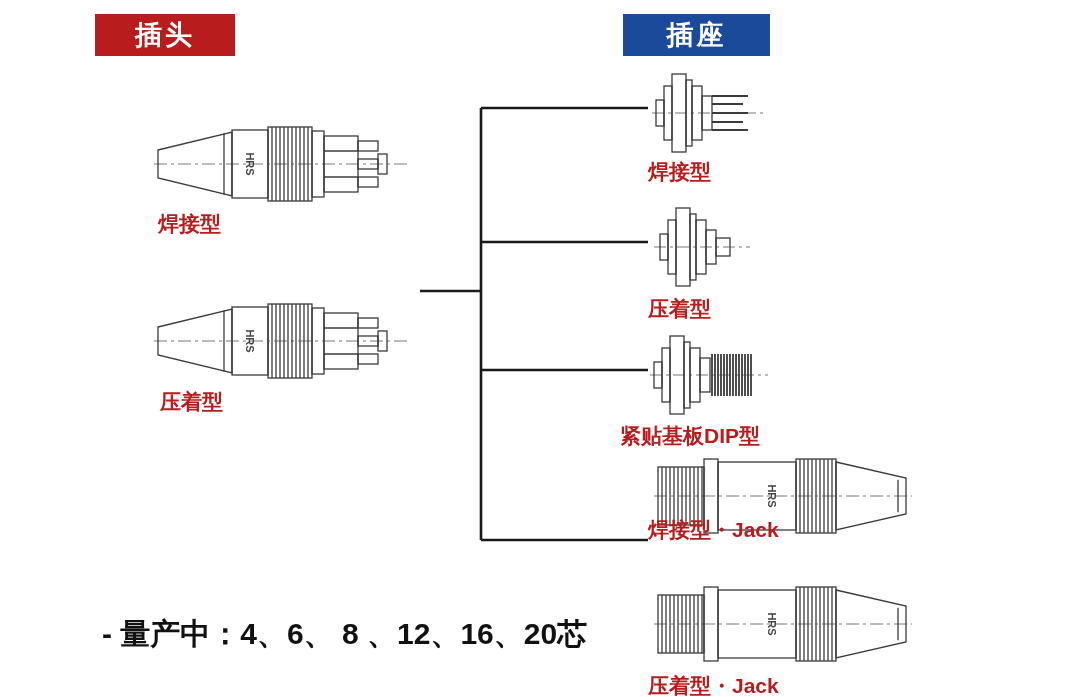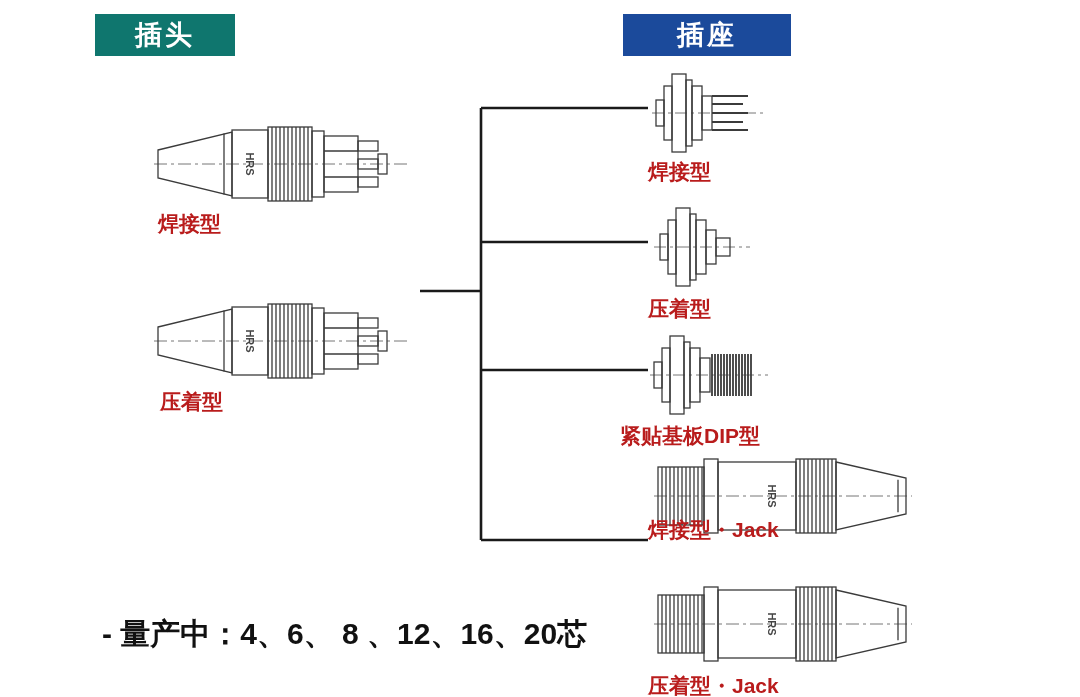--- a/index.html
+++ b/index.html
@@ -5,21 +5,21 @@
   *{box-sizing:border-box;margin:0;padding:0}
   body{width:1080px;height:697px;position:relative;background:#fff;overflow:hidden;
        font-family:"Liberation Sans","DejaVu Sans",sans-serif;color:#111}
   .abs{position:absolute}
   .badge{display:flex;align-items:center;justify-content:center;
          font-weight:700;font-size:27px;letter-spacing:3px;color:#fff}
   .lbl{font-weight:700;font-size:21px;white-space:nowrap;color:#b91c1c}
   .note{font-weight:700;font-size:30px;white-space:nowrap;color:#111}
   svg{display:block;width:100%;height:100%}
   #badge-plug{left:95px;top:14px;width:140px;height:42px}
-  #badge-socket{left:623px;top:14px;width:168px;height:42px}
+  #badge-socket{left:623px;top:14px;width:147px;height:42px}
   #plug1{left:152px;top:118px;width:258px;height:92px}
   #plug1-label{left:158px;top:210px}
   #plug2{left:152px;top:295px;width:258px;height:92px}
   #plug2-label{left:160px;top:388px}
   #tree{left:0;top:0;width:1080px;height:697px;pointer-events:none}
   #sock1{left:650px;top:66px;width:118px;height:94px}
   #sock1-label{left:648px;top:158px}
   #sock2{left:652px;top:200px;width:100px;height:94px}
   #sock2-label{left:648px;top:295px}
   #sock3{left:648px;top:328px;width:122px;height:94px}
@@ -28,21 +28,21 @@
   #jack1-label{left:648px;top:516px}
   #jack2{left:652px;top:578px;width:262px;height:92px}
   #jack2-label{left:648px;top:672px}
   #note{left:102px;top:614px}
 </style>
 </head>
 <body>
 
 <div>
 
-  <div class="abs badge" id="badge-plug" style="background: #0f766e;">插头</div>
+  <div class="abs badge" id="badge-plug" style="background: #b91c1c;">插头</div>
   <div class="abs badge" id="badge-socket" style="background: rgb(27, 74, 155);">插座</div>
 
   <svg class="abs" id="tree" viewBox="0 0 1080 697">
     <path d="M420 291 H481 M481 108 V540 M481 108 H648 M481 242 H648 M481 370 H648 M481 540 H648" fill="none" stroke="#1a1a1a" stroke-width="2.6"></path>
   </svg>
 
   <div class="abs" id="plug1">
     <svg viewBox="0 0 258 92">
       <g fill="none" stroke="#3b3b3b" stroke-width="1.3">
         <path d="M2 46 H256" stroke="#777" stroke-width="1" stroke-dasharray="13 4 3 4"></path>

